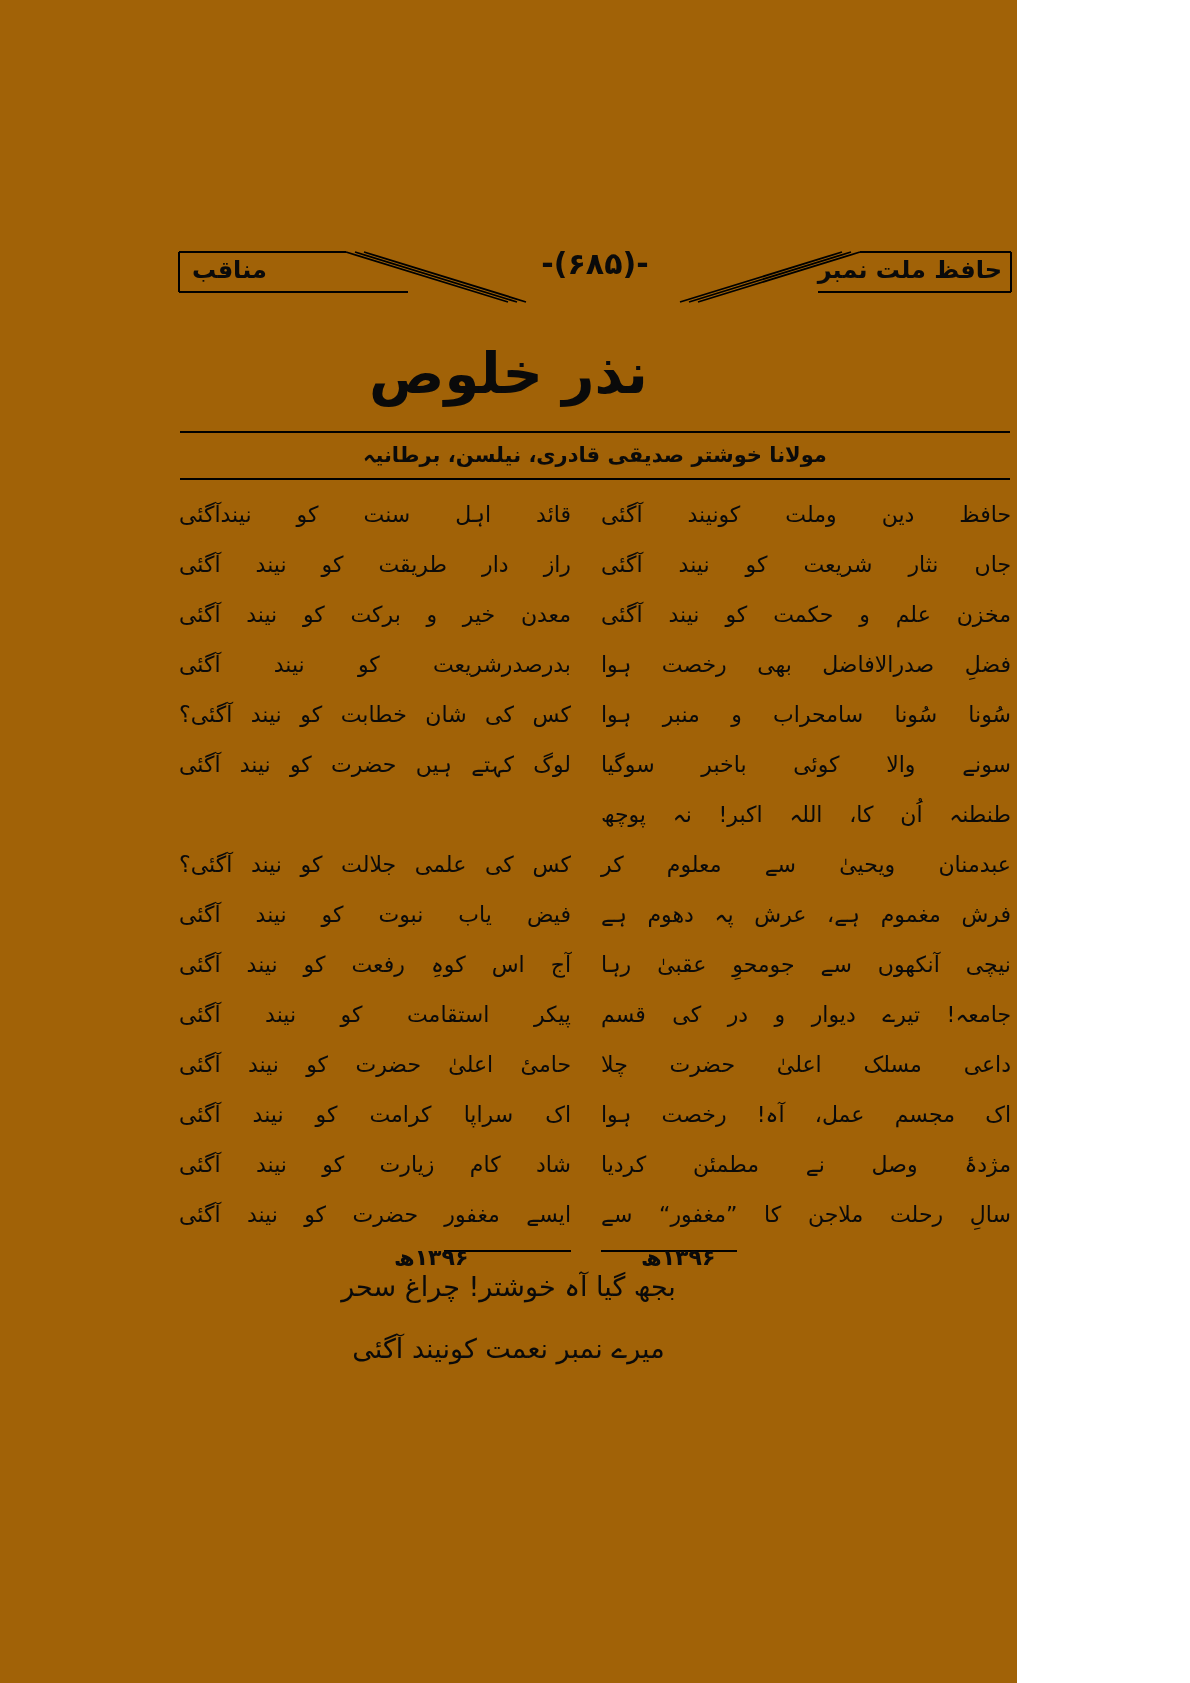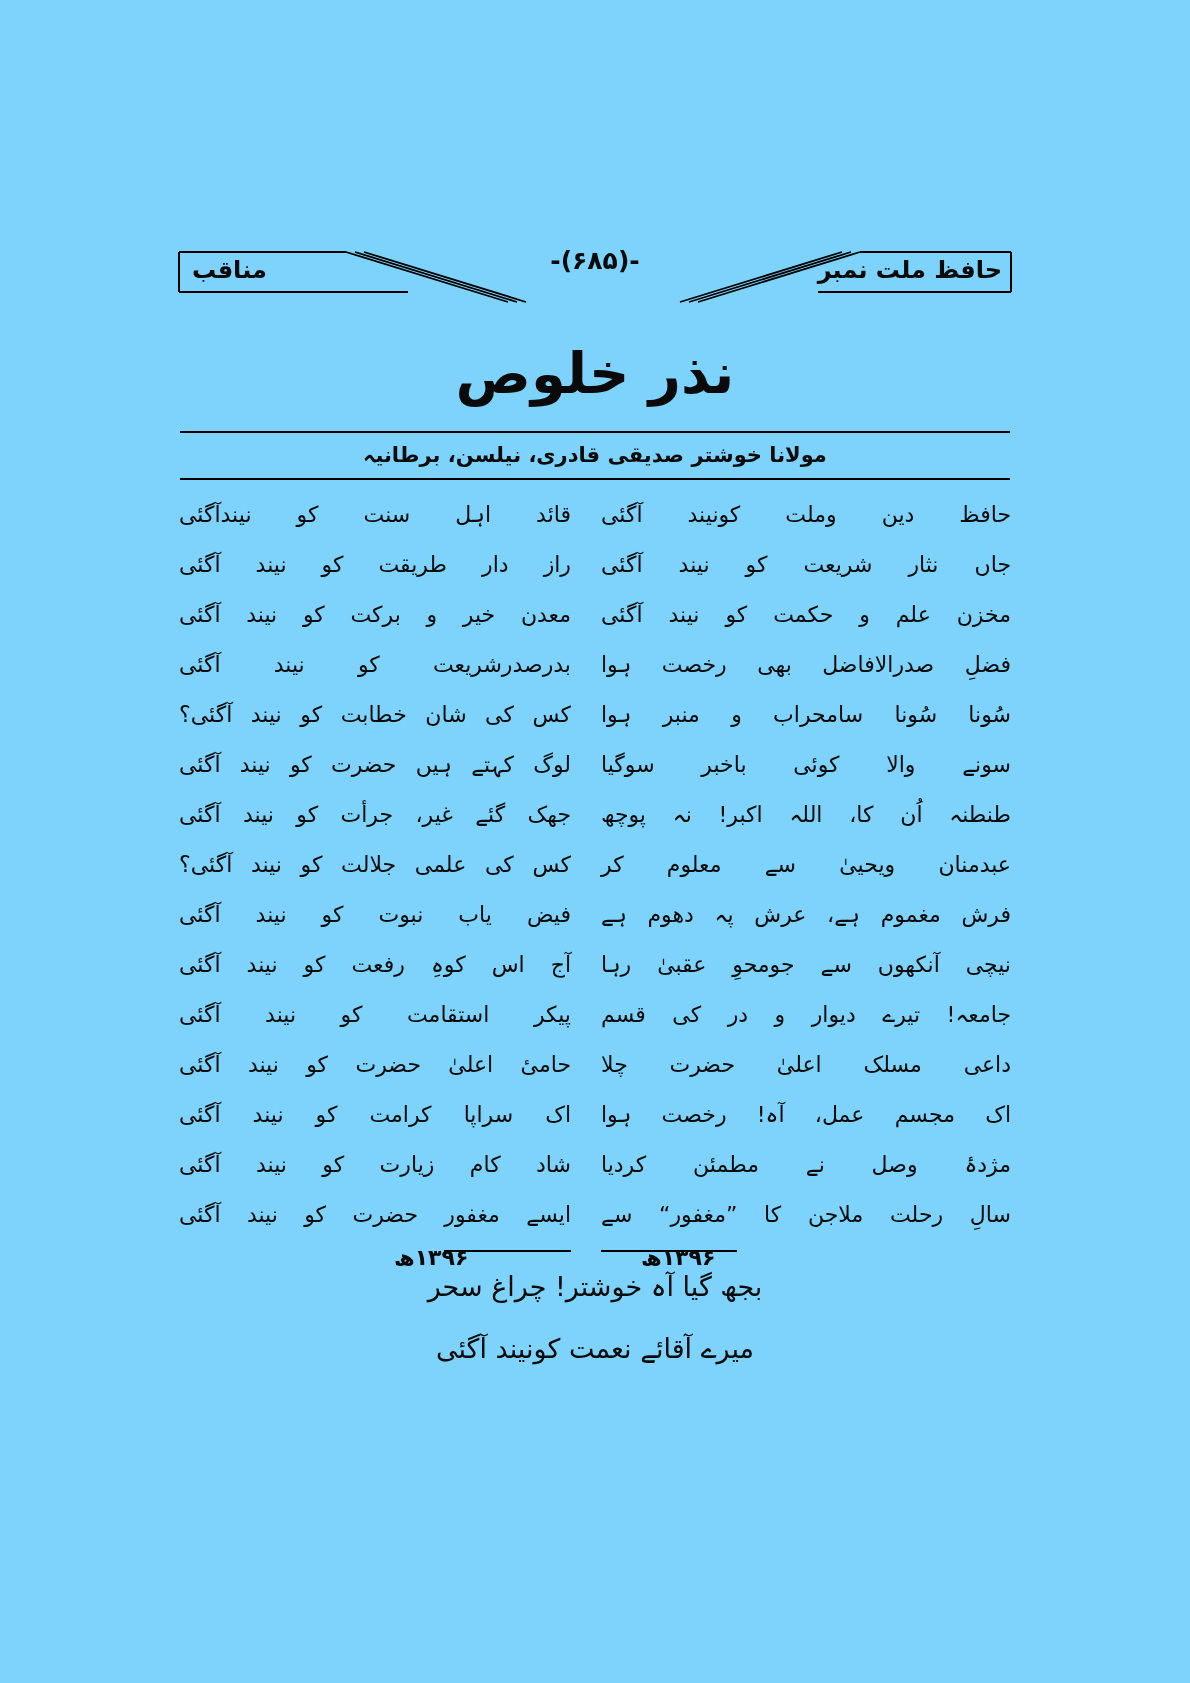--- a/index.html
+++ b/index.html
@@ -1,32 +1,32 @@
 <!DOCTYPE html>
 <html lang="ur"><head>
 <meta charset="utf-8">
 <style>
   html,body{margin:0;padding:0;background:#ffffff;}
   .page{
     position:relative;
-    width:1190px;height:1683px;
-    background:#7dd3fc;
+    width:1017px;height:1683px;
+    background:#a16207;
     color:#0a0a0a;
     font-family:"DejaVu Sans", sans-serif;
     overflow:hidden;
   }
   
   .header{position:absolute;top:240px;left:178px;width:834px;height:64px;}
   .header svg{position:absolute;inset:0;width:100%;height:100%;}
   .hdr-label{position:absolute;font-weight:bold;font-size:24px;line-height:1;white-space:nowrap;}
   .hdr-left{left:14px;top:18px;}
   .hdr-right{right:10px;top:18px;}
   .hdr-num{
     position:absolute;left:50%;top:6px;transform:translateX(-50%);
-    font-weight:bold;font-size:25px;white-space:nowrap;
+    font-weight:bold;font-size:30px;white-space:nowrap;
   }
   
   .title{
     position:absolute;top:332px;left:0;width:100%;
     text-align:center;font-size:56px;font-weight:bold;line-height:1.5;
   }
   .rule{position:absolute;left:180px;width:830px;border-top:2px solid #000;height:0;}
   .rule-top{top:431px;}
   .rule-bottom{top:478px;}
   .byline{
@@ -118,21 +118,20 @@
         <div class="verse-row">
           <div class="cell first" dir="rtl">سُونا سُونا سامحراب و منبر ہوا</div>
           <div class="cell second" dir="rtl">کس کی شان خطابت کو نیند آگئی؟</div>
         </div>
         <div class="verse-row">
           <div class="cell first" dir="rtl">سونے والا کوئی باخبر سوگیا</div>
           <div class="cell second" dir="rtl">لوگ کہتے ہیں حضرت کو نیند آگئی</div>
         </div>
         <div class="verse-row">
           <div class="cell first" dir="rtl">طنطنہ اُن کا، اللہ اکبر! نہ پوچھ</div>
-          <div class="cell second" dir="rtl">جھک گئے غیر، جرأت کو نیند آگئی</div>
         </div>
         <div class="verse-row">
           <div class="cell first" dir="rtl">عبدمنان ویحییٰ سے معلوم کر</div>
           <div class="cell second" dir="rtl">کس کی علمی جلالت کو نیند آگئی؟</div>
         </div>
         <div class="verse-row">
           <div class="cell first" dir="rtl">فرش مغموم ہے، عرش پہ دھوم ہے</div>
           <div class="cell second" dir="rtl">فیض یاب نبوت کو نیند آگئی</div>
         </div>
         <div class="verse-row">
@@ -169,16 +168,16 @@
     </div>
 
     <div class="years">
       <span class="year yr-first" dir="rtl">۱۳۹۶ھ</span>
       <span class="year yr-second" dir="rtl">۱۳۹۶ھ</span>
     </div>
   </div>
 
   <div class="couplet">
     <div class="couplet-line" dir="rtl">بجھ گیا آہ خوشتر! چراغ سحر</div>
-    <div class="couplet-line" dir="rtl">میرے آقائے نعمت کونیند آگئی</div>
+    <div class="couplet-line" dir="rtl">میرے نمبر نعمت کونیند آگئی</div>
   </div>
 
 </div>
 
 </body></html>

